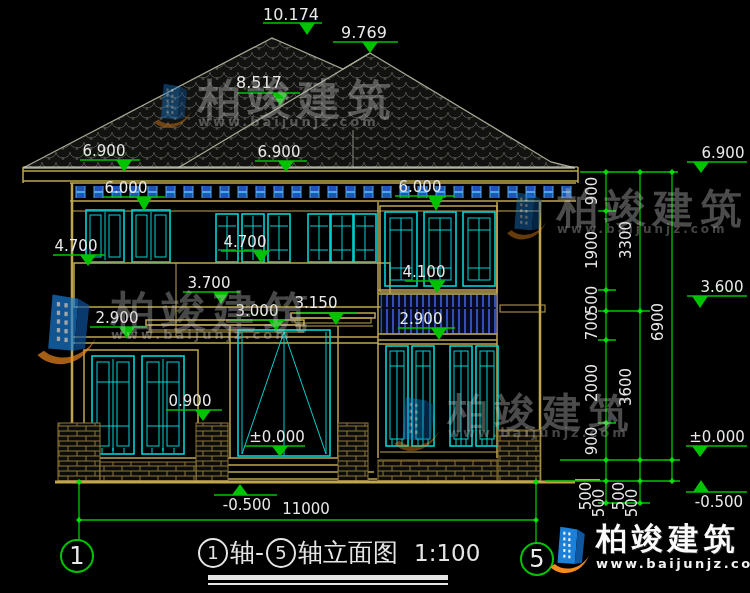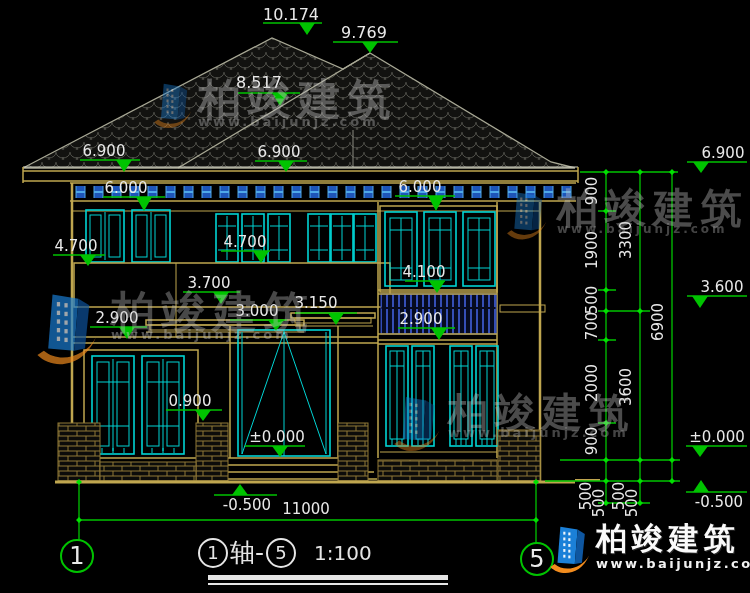--- a/index.html
+++ b/index.html
@@ -398,21 +398,22 @@
     <div class="wm-url" style="font-size:13px;">www.baijunjz.com</div>
   </div>
 </div>
 
 
 <div id="title-block">
   <span class="ax-circle">1</span>
       <span>轴</span>
       <span>-</span>
       <span class="ax-circle">5</span>
-      <span style="margin-left:16px;font-size:20px;">1:100</span>
+      <span>轴立面图</span>
+      <span style="margin-left:16px;font-size:23px;">1:100</span>
 </div>
 <div id="title-underline-thick"></div>
 <div id="title-underline-thin"></div>
 
 
 <div id="brand-logo">
   <svg width="46" height="56">
         <use href="#bjicon"></use>
       </svg>
   <div class="lg-txt">

